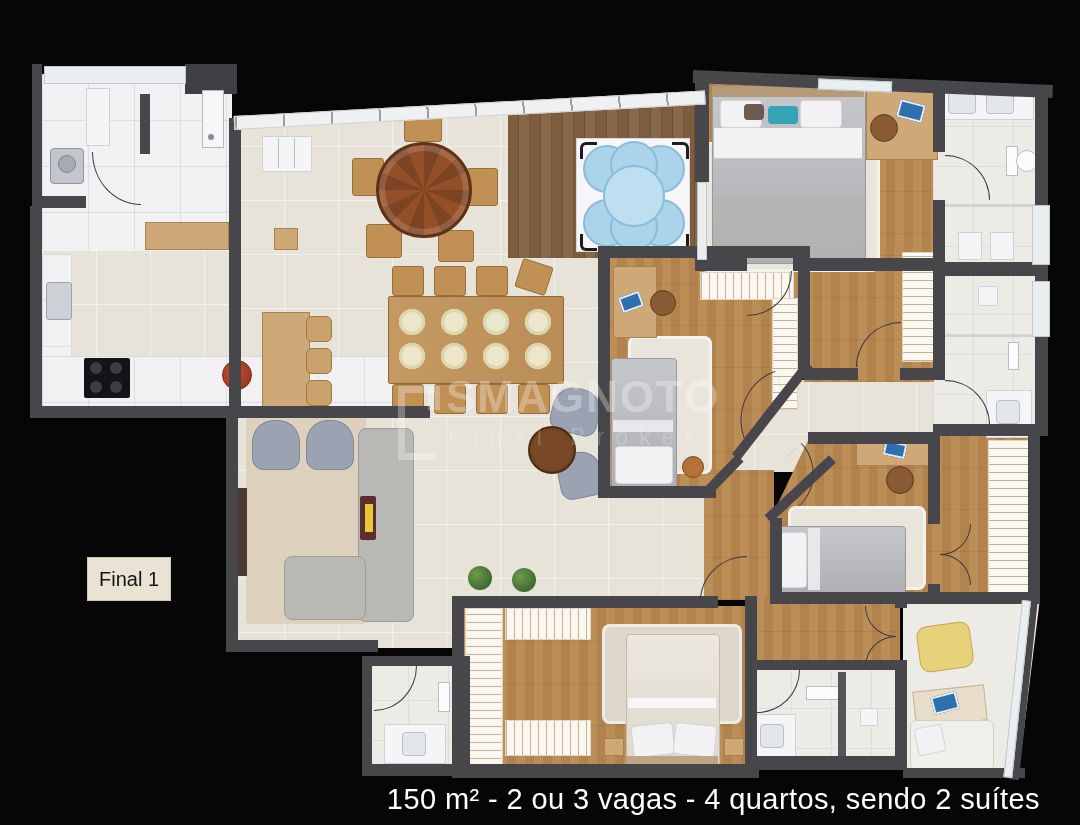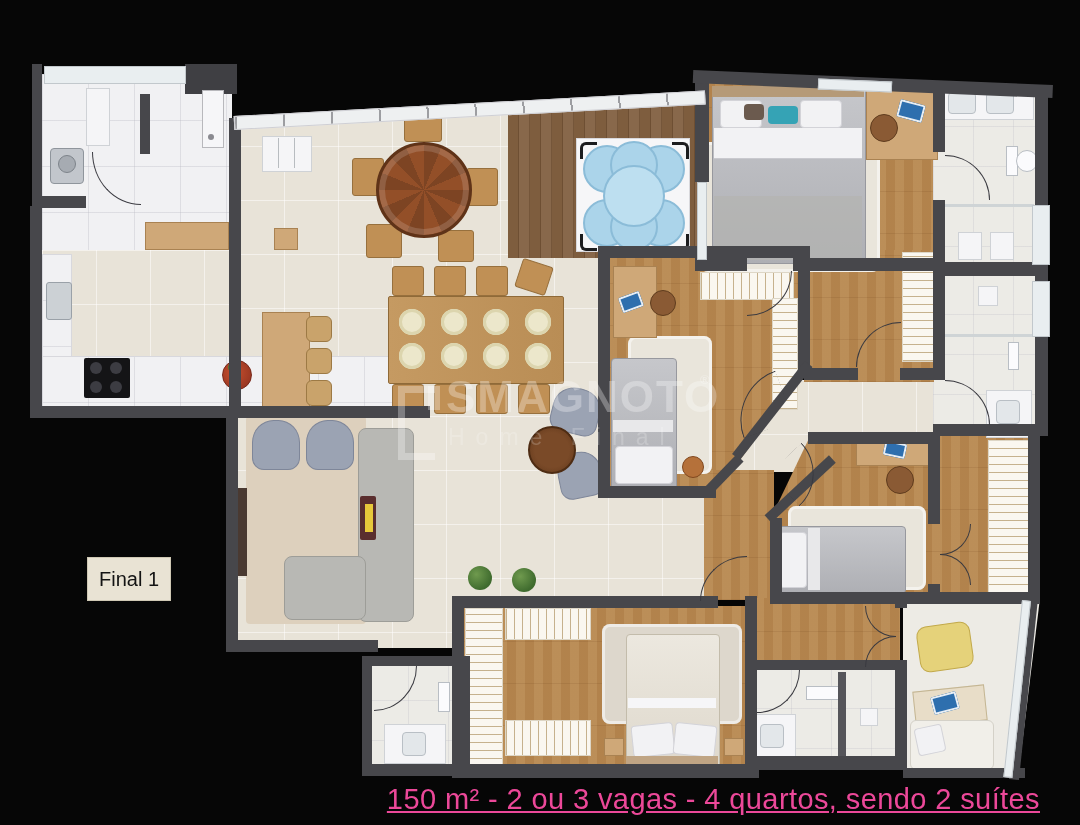--- a/index.html
+++ b/index.html
@@ -33,21 +33,21 @@
   .bedgray{background:linear-gradient(#c6c7cb,#aeafb4);border:1px solid #97989e;border-radius:4px;}
   .pill{background:#f2f2f4;border:1px solid #d3d3d8;border-radius:4px;}
   .greenp{background:radial-gradient(circle at 35% 35%,#6f9a4e,#3f6b2e 70%);border-radius:50%;}
   .laptop{background:#2e6fae;border-radius:2px;box-shadow:inset 0 0 0 2px #e8eef4;}
   .rug{background:#e9e5db;border-radius:8px;box-shadow:inset 0 0 0 3px rgba(255,255,255,.5);}
   .spa-lobe{background:#abd4ea;border:2px solid #8bbcd8;border-radius:50%;}
   .wm-brand{color:rgba(255,255,255,.30);font-weight:bold;font-size:44px;letter-spacing:2px;white-space:nowrap;}
   .wm-reg{color:rgba(255,255,255,.30);font-size:13px;font-weight:bold;}
   .wm-sub{color:rgba(255,255,255,.20);font-size:23px;letter-spacing:11px;white-space:nowrap;}
   .unit-label{background:#e9e3d4;color:#141414;font-size:20px;display:flex;align-items:center;justify-content:center;box-shadow:0 0 0 1px #cfc8b4;}
-  .caption{color:#ec4899;font-size:29px;letter-spacing:.4px;white-space:nowrap;text-decoration:underline;}
+  .caption{color:#ffffff;font-size:29px;letter-spacing:.4px;white-space:nowrap;}
 </style>
 </head>
 <body>
 
 <div id="canvas">
 
   <div class="a tile" style="left:230px;top:92px;width:480px;height:560px;clip-path:polygon(0 32px,100% 0,100% 508px,240px 508px,240px 556px,0 556px);"></div>
   <div class="a tile" style="left:700px;top:380px;width:240px;height:92px;"></div>
   <div class="a marble" style="left:42px;top:74px;width:190px;height:180px;"></div>
   <div class="a tile" style="left:42px;top:250px;width:190px;height:160px;"></div>
@@ -303,21 +303,21 @@
   <div class="a win" style="left:697px;top:182px;width:8px;height:76px;"></div>
   <div class="a win" style="left:1032px;top:205px;width:16px;height:58px;"></div>
   <div class="a win" style="left:1032px;top:281px;width:16px;height:54px;"></div>
   <div class="a win" style="left:1022px;top:600px;width:7px;height:176px;transform:rotate(6deg);transform-origin:top left;"></div>
 
   <div class="a" style="left:398px;top:370px;width:360px;height:100px;pointer-events:none;">
     <div class="a" style="left:0;top:16px;width:30px;height:60px;border:7px solid rgba(255,255,255,.30);border-right:none;"></div>
     <div class="a" style="left:30px;top:16px;width:12px;height:24px;background:rgba(255,255,255,.30);"></div>
     <span class="a wm-brand" style="left:48px;top:2px;">SMAGNOTO</span>
     <sup class="a wm-reg" style="left:302px;top:2px;">®</sup>
-    <span class="a wm-sub" style="left:50px;top:54px;">Home Final</span>
+    <span class="a wm-sub" style="left:50px;top:54px;">Final Broker</span>
   </div>
 
   <div class="a unit-label" style="left:88px;top:558px;width:82px;height:42px;">
     <span>Final 1</span>
   </div>
   <div class="a caption" style="right:40px;top:783px;">150 m² - 2 ou 3 vagas - 4 quartos, sendo 2 suítes</div>
 
 </div>
 
 </body></html>

